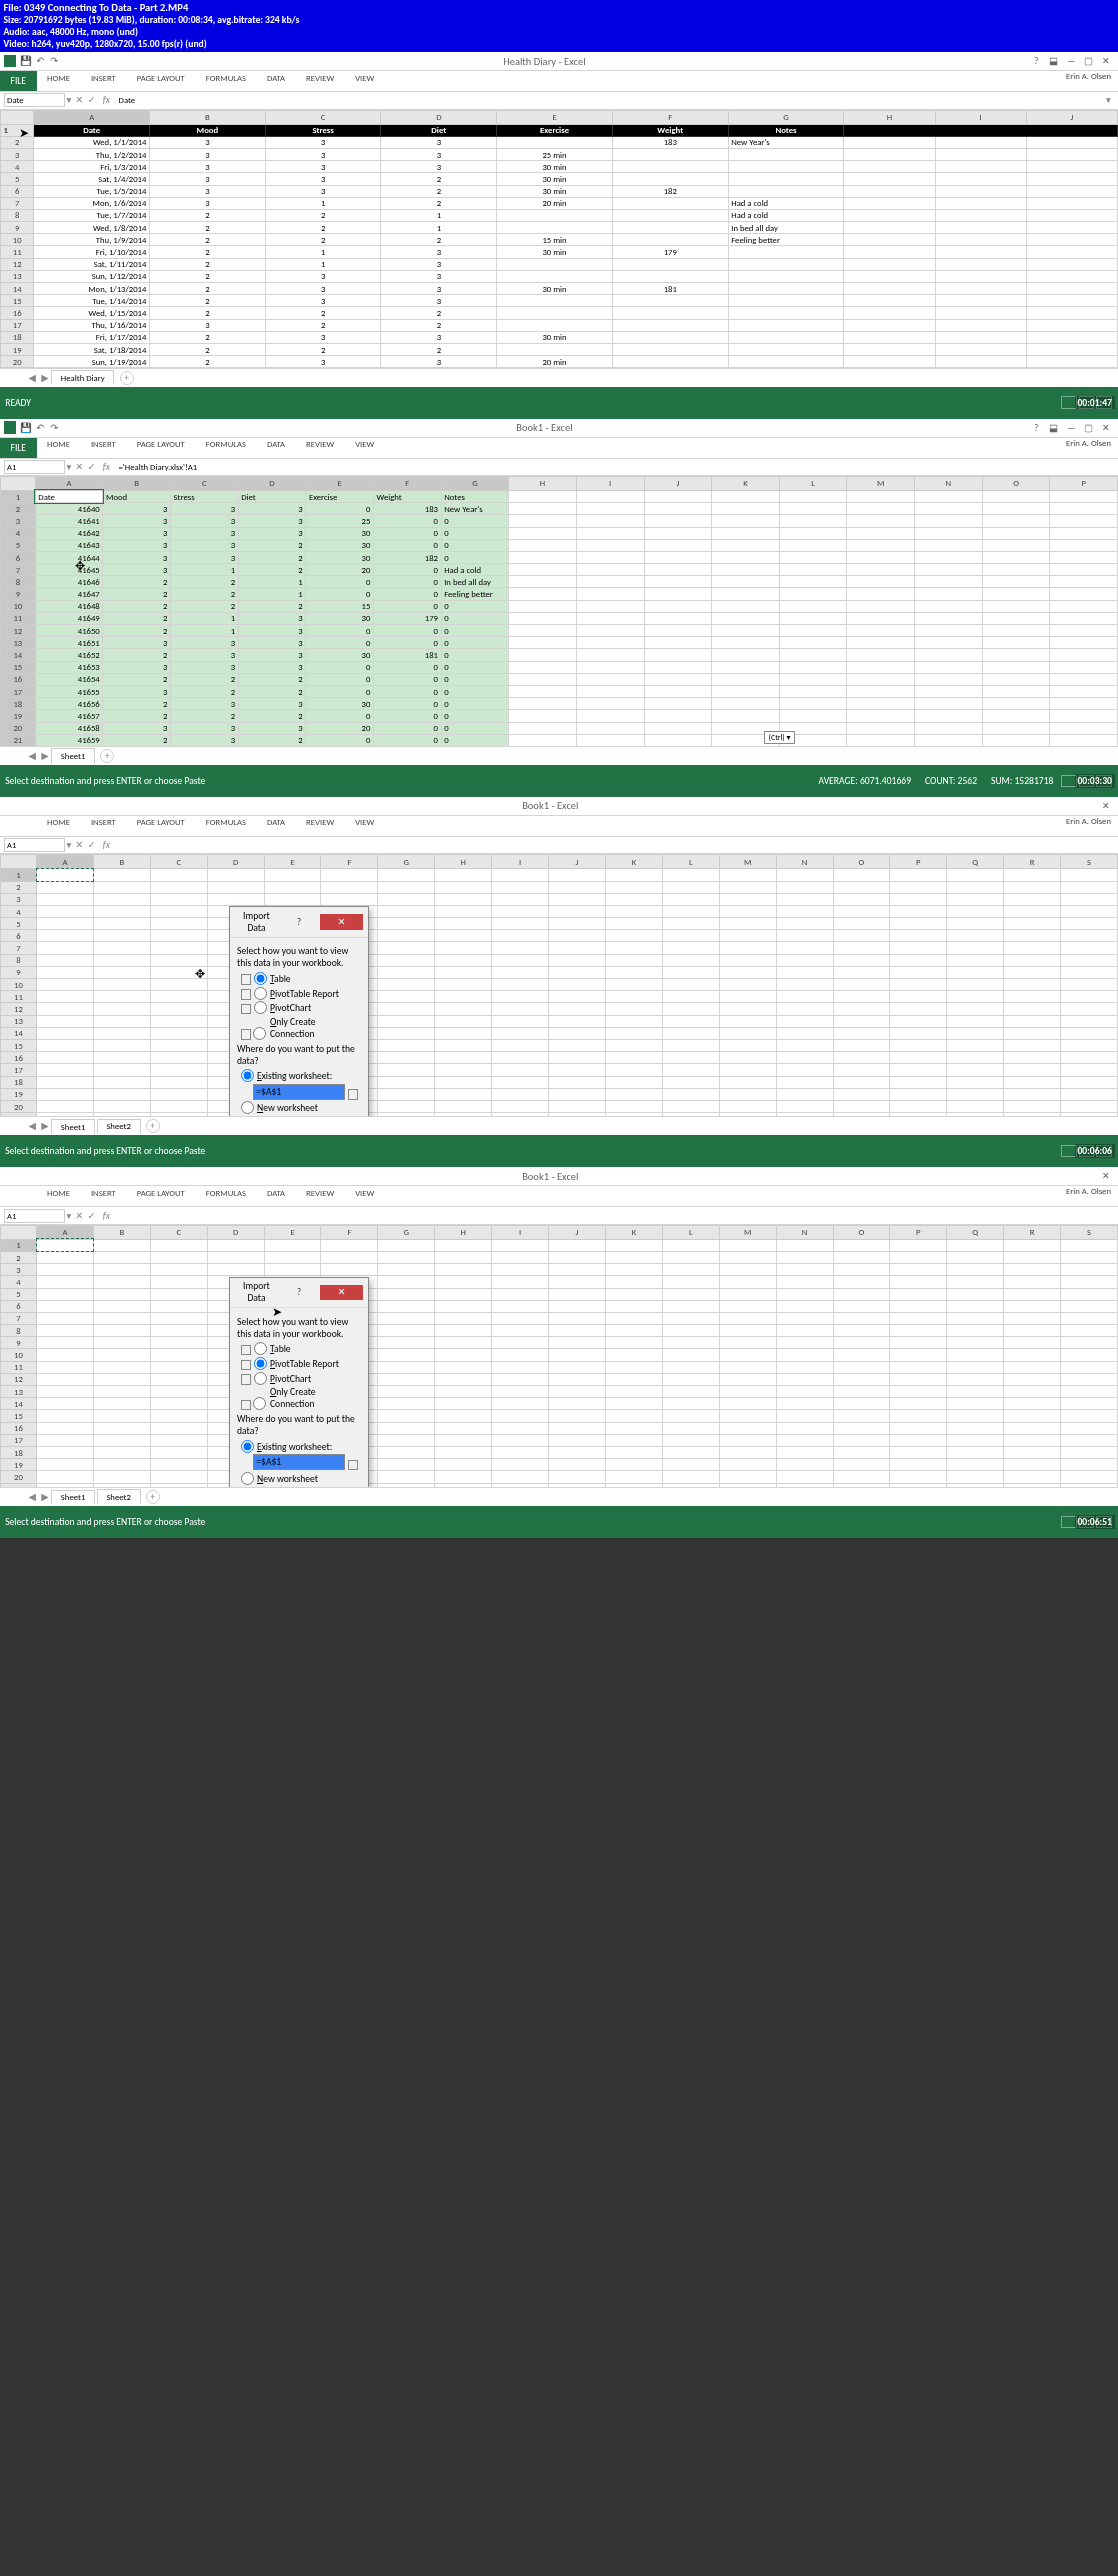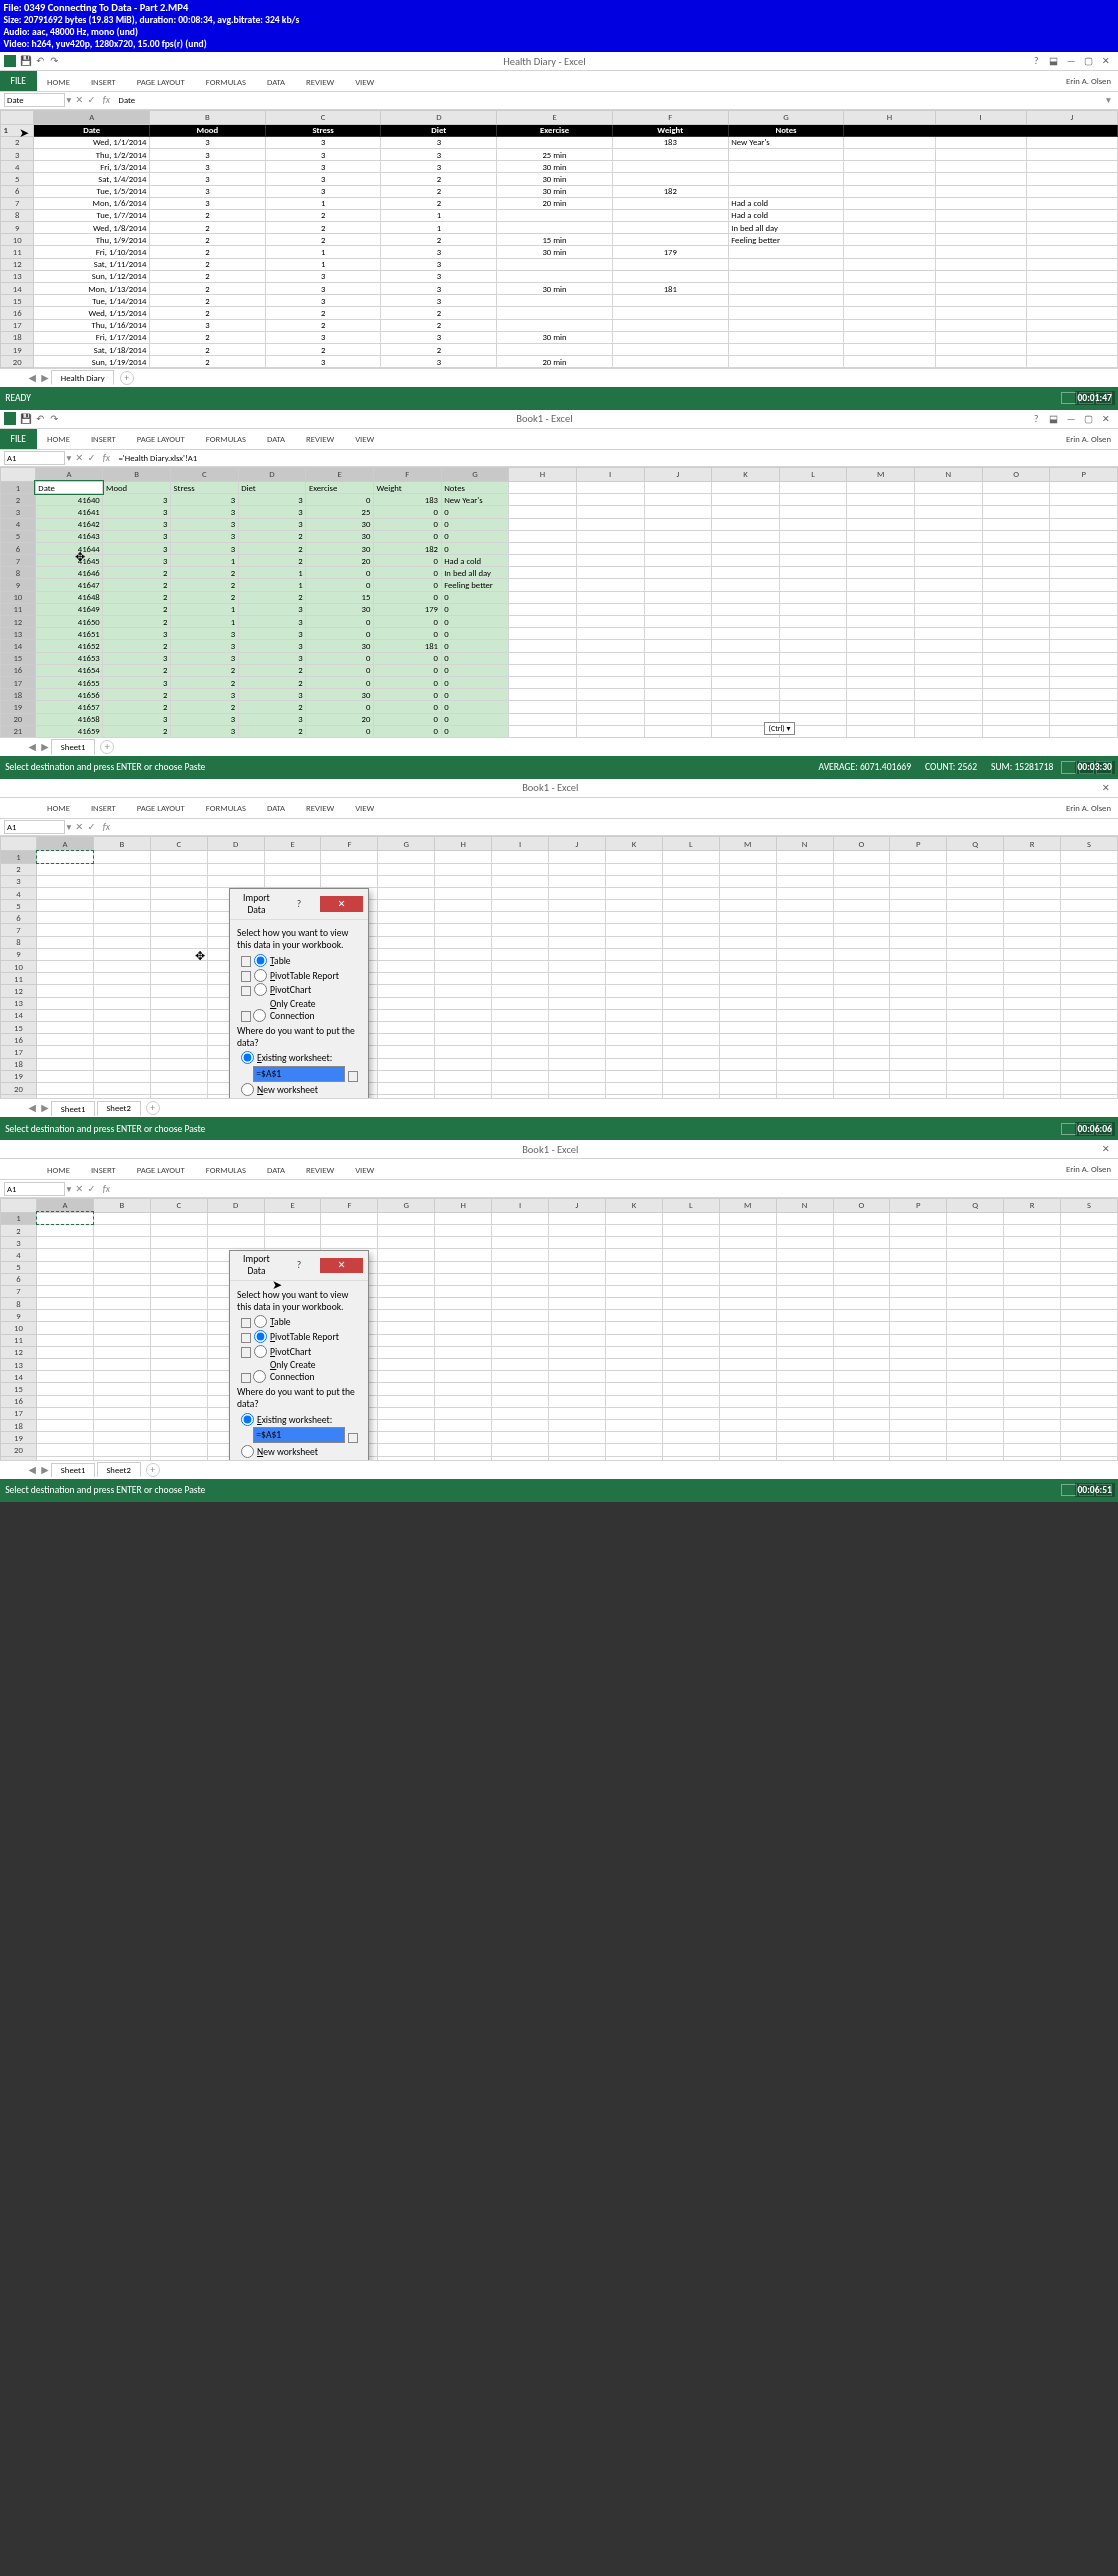--- a/index.html
+++ b/index.html
@@ -5,21 +5,21 @@
 *{margin:0;padding:0;box-sizing:border-box;font-family:Calibri,Arial,sans-serif;font-size:9.6px}
 body{background:#333;width:1118px}
 .mpc{background:#0000e0;color:#fff;padding:1.7px 3.5px;font-family:Arial;font-size:9.6px;line-height:12.2px;font-weight:bold}
 .mpc .t{font-size:10.5px}
 .pane{background:#fff;position:relative}
 .qat{background:#fff;height:19px;display:flex;align-items:center;padding:0 3.5px;border-bottom:0.9px solid #d4d4d4}
 .qat .xl-icon{width:12.2px;height:12.2px;background:#217346;margin-right:3.5px}
 .qat .ic{width:14px;height:14px;display:flex;align-items:center;justify-content:center;color:#666}
 .qat .doctitle{flex:1;text-align:center;color:#666;font-size:10.5px}
 .qat .winbtn{width:17.4px;text-align:center;color:#666}
-.ribbon{background:#fff;height:21px;display:flex;align-items:center;border-bottom:0.9px solid #d4d4d4}
+.ribbon{background:#fff;height:21px;display:flex;border-bottom:0.9px solid #d4d4d4}
 .ribbon .file{background:#217346;color:#fff;padding:3.5px 10.5px;height:100%;display:flex;align-items:center}
 .ribbon .tab{padding:3.5px 10.5px;color:#444;text-transform:uppercase;font-size:8.7px}
 .ribbon .user{position:absolute;right:7px;color:#444;font-size:8.7px}
 .fbar{height:17.4px;display:flex;align-items:center;border-bottom:0.9px solid #d4d4d4;padding:0 3.5px}
 .fbar .nbox{width:61px;border:0.9px solid #ccc;height:14px;padding:0 2.6px;font-size:8.7px;display:flex;align-items:center}
 .fbar .dd{width:8.7px;text-align:center;color:#888}
 .fbar .fx{color:#888;margin:0 5.2px;font-style:italic}
 .fbar .fcancel,.fbar .fok{width:12.2px;text-align:center;color:#888}
 .fbar .finput{flex:1;padding:0 3.5px;font-size:8.7px}
 .fbar .fdd{width:12.2px;text-align:center;color:#888}
@@ -34,21 +34,21 @@
 .grid td.c{text-align:center}
 .hdr-row td{background:#000;color:#fff;font-weight:bold;text-align:center;border:0.9px solid #333}
 .hdr-row td:first-child{text-align:left}
 .grid td.selcell{background:#cce8cf}
 .grid .marq{outline:1.7px dashed #217346}
 .tabs{height:19px;background:#fff;border-top:0.9px solid #d4d4d4;display:flex;align-items:center;padding-left:26px}
 .tabs .nav{color:#888;margin:0 2.6px}
 .tabs .sheet{padding:1.7px 8.7px;border:0.9px solid #ccc;border-bottom:none;font-size:8.7px;margin-right:1.7px}
 .tabs .sheet.active{background:#fff;border-bottom:0.9px solid #fff}
 .tabs .add{width:14px;height:14px;border:0.9px solid #ccc;border-radius:50%;display:flex;align-items:center;justify-content:center;margin-left:3.5px;color:#888}
-.sbar{height:23px;background:#217346;color:#fff;display:flex;align-items:center;padding:0 5.2px;font-size:8.7px}
+.sbar{height:32px;background:#217346;color:#fff;display:flex;align-items:center;padding:0 5.2px;font-size:8.7px}
 .sbar .lf{flex:1}
 .sbar .stat{margin:0 7px}
 .sbar .viewbtn{width:15.7px;height:12.2px;border:0.9px solid rgba(255,255,255,.4);margin:0 0.9px}
 .sbar .ts{position:absolute;right:3.5px;font-weight:bold;color:#fff;background:rgba(0,0,0,.3);padding:0.9px 2.6px}
 .dialog{position:absolute;background:#f0f0f0;border:0.9px solid #888;box-shadow:2.6px 2.6px 7px rgba(0,0,0,.3);width:140px;font-size:8.7px}
 .dialog .dtitle{display:flex;align-items:center;padding:2.6px 5.2px;border-bottom:0.9px solid #ddd}
 .dialog .dtitle span{flex:1;text-align:center}
 .dialog .dhelp{width:14px;text-align:center;color:#444}
 .dialog .dclose{width:21px;background:#c84040;color:#fff;text-align:center;padding:1.7px 0}
 .dialog .dbody{padding:5.2px 7px}

